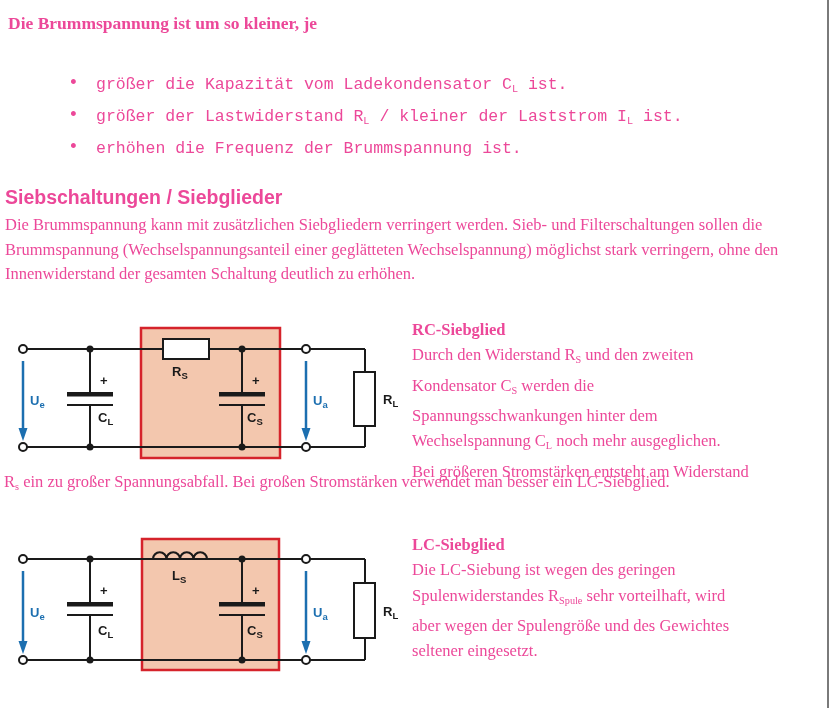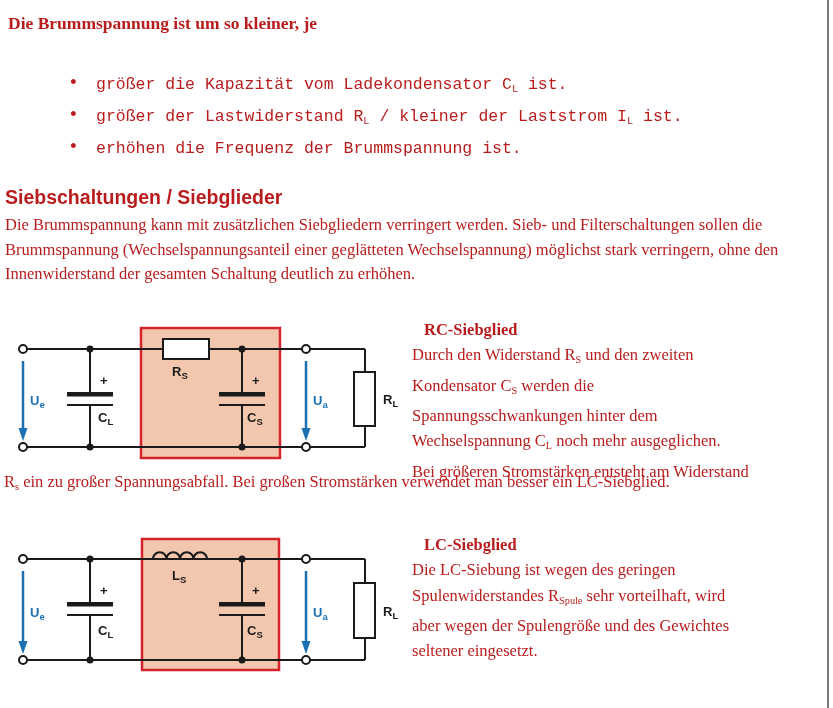--- a/index.html
+++ b/index.html
@@ -1,27 +1,27 @@
 <!DOCTYPE html>
 <html style="--highlight-fill: #f3c7ae; --highlight-border: #d5232b; --arrow-blue: #1c6fb0; --wire: #1a1a1a;"><head>
 <meta charset="utf-8">
 <style>
   * { margin:0; padding:0; box-sizing:border-box; }
   body { background:#fff; }
   .page {
     position:relative; width:833px; height:708px; background:#ffffff;
-    font-family:"Liberation Serif", serif; color:#b91c1c; overflow:hidden;
+    font-family:"Liberation Serif", serif; color:#ec4899; overflow:hidden;
   }
   .abs { position:absolute; }
   .h1 { font-size:17.5px; font-weight:bold; }
   .section-h { font-family:Liberation Sans, sans-serif; font-size:19.5px; font-weight:bold; }
   .body-text { font-size:16.5px; line-height:24.7px; }
   .col-text { font-size:16.5px; line-height:25.4px; }
   .col-text .line { white-space:nowrap; }
-  .bold { font-weight:bold;margin-left:12px; }
+  .bold { font-weight:bold; }
   ul.bullets { list-style:none;font-family:Liberation Mono, monospace; }
   ul.bullets li { position:relative; padding-left:30px; line-height:27px; font-size:16.5px; white-space:nowrap; }
   ul.bullets li::before { content:"\2022"; position:absolute; left:2px; top:-1px; font-size:18px; }
   .sub { font-size:0.62em; vertical-align:-0.28em; letter-spacing:0; }
   .right-border { position:absolute; left:827px; top:0; width:2px; height:708px; background:#7a7a7a; }
 
   
   svg { display:block; }
   .hl-box { fill:var(--highlight-fill); stroke:var(--highlight-border); stroke-width:2.5; }
   .wire { stroke:var(--wire); stroke-width:2; fill:none; }

